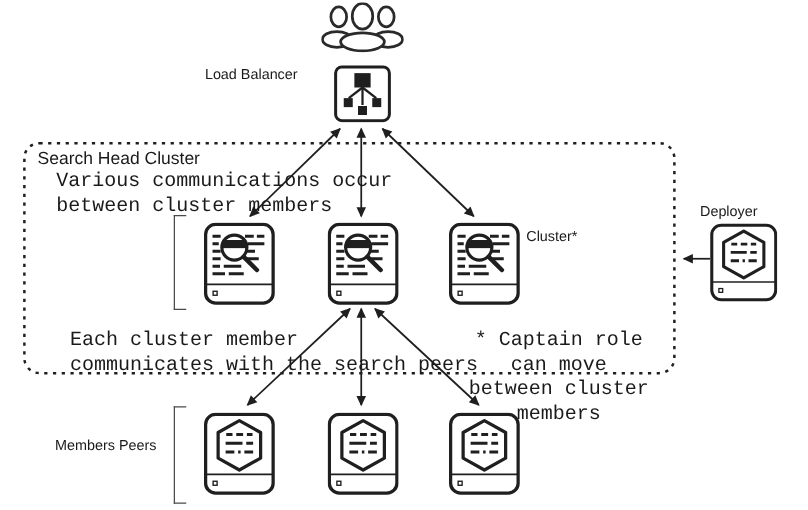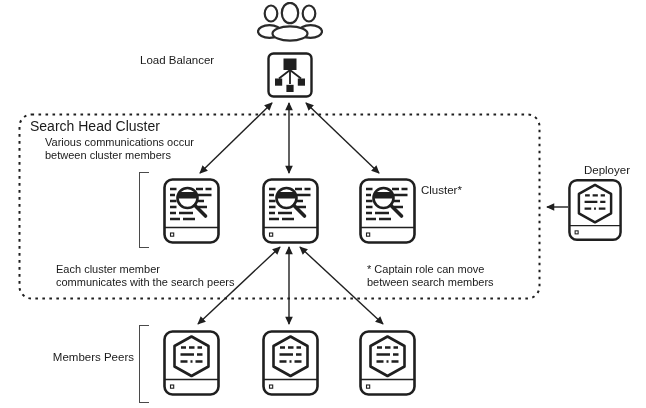--- a/index.html
+++ b/index.html
@@ -1,24 +1,24 @@
 <!DOCTYPE html>
 <html><head>
 <meta charset="utf-8">
 <style>
   html,body{margin:0;padding:0;background:#fff;}
   #canvas{
     position:relative;width:646px;height:408px;background:#fff;overflow:hidden;
     font-family:"Liberation Sans", sans-serif;color:#1a1a1a;
   }
   .lbl{position:absolute;font-size:11.5px;line-height:1.2;color:#1a1a1a;white-space:nowrap;}
-  .lbl.small{font-size:11px;line-height:1.22;}
+  .lbl.small{font-size:16px;line-height:1.22;font-family:Liberation Mono, monospace;}
   .lbl.title{font-size:14px;}
-  .right{text-align:left;}
-  .center{text-align:right;}
+  .right{text-align:center;}
+  .center{text-align:left;}
   .preline{white-space:pre-line;}
   .bracket{
     position:absolute;width:9px;
     border-left:1.8px solid #4a4a4a;
     border-top:1.8px solid #4a4a4a;
     border-bottom:1.8px solid #4a4a4a;
   }
   svg.icon{position:absolute;display:block;}
   svg.layer{position:absolute;left:0;top:0;pointer-events:none;}
 </style>
@@ -132,21 +132,21 @@
     </svg>
   <svg class="icon" style="left:359px;top:178px" width="57" height="66">
       <use href="#sym-search-head"></use>
     </svg>
 
   <div class="lbl" style="left:421px;top:184px">Cluster*</div>
 
   <div class="lbl small preline" style="left:56px;top:263px">Each cluster member
 communicates with the search peers</div>
   <div class="lbl small preline right" style="left:367px;top:263px;width:160px">* Captain role can move
-between search members</div>
+between cluster members</div>
 
   <div class="lbl center" style="left:560px;top:164px;width:70px">Deployer</div>
   <svg class="icon" style="left:568px;top:178px" width="54" height="64">
       <use href="#sym-indexer"></use>
     </svg>
 
   <div class="bracket" style="left:139px;top:325px;height:76px"></div>
   <div class="lbl center" style="left:44px;top:351px;width:90px">Members Peers</div>
 
   <svg class="icon" style="left:163px;top:330px" width="57" height="66">

